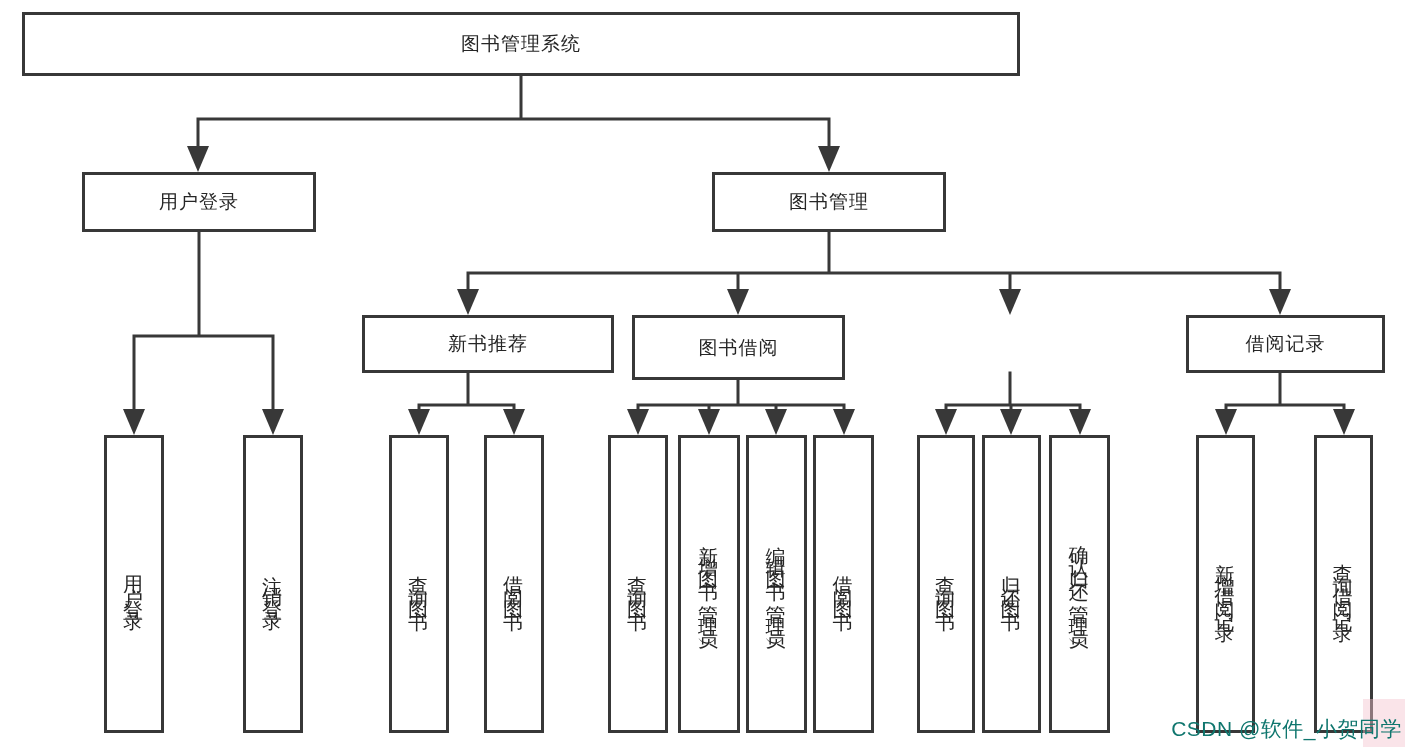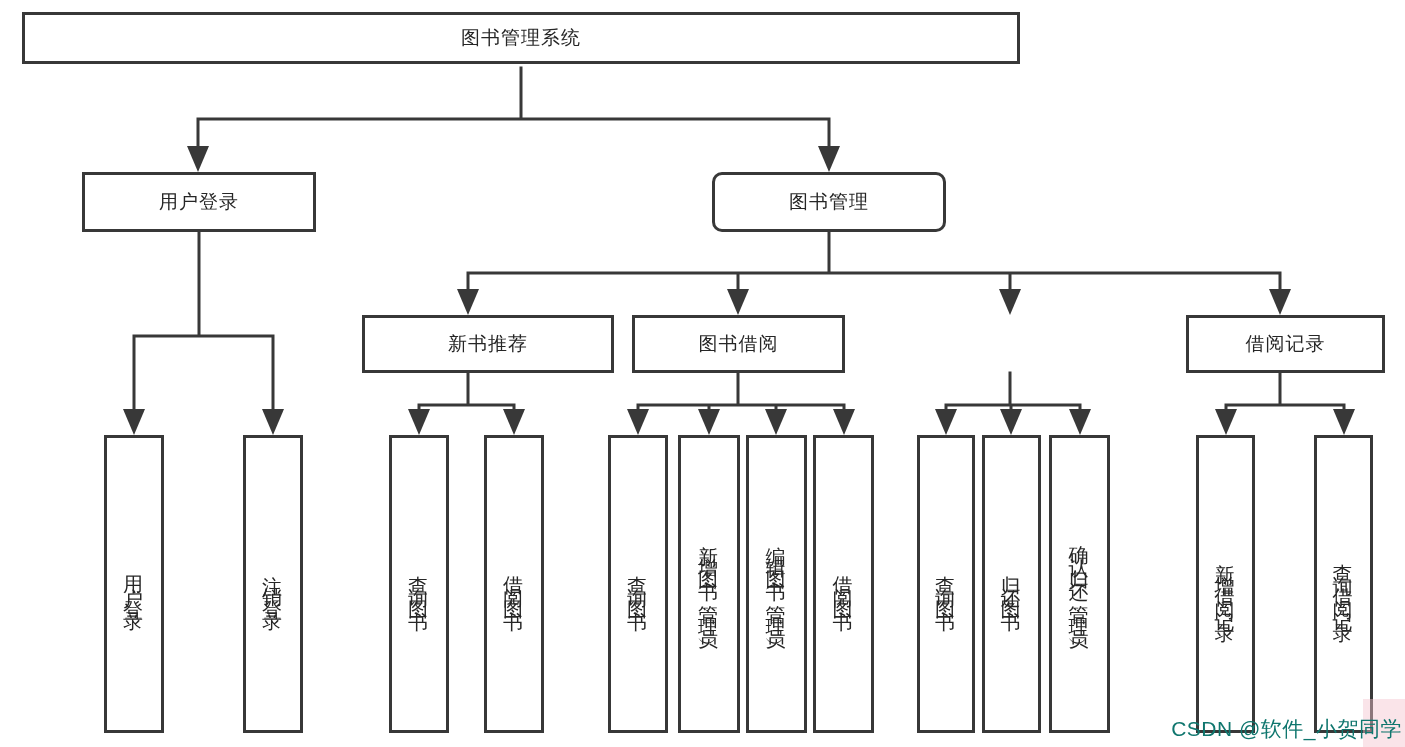--- a/index.html
+++ b/index.html
@@ -84,27 +84,27 @@
       <polygon points="765,409 787,409 776,435"></polygon>
       <polygon points="833,409 855,409 844,435"></polygon>
       <polygon points="935,409 957,409 946,435"></polygon>
       <polygon points="1000,409 1022,409 1011,435"></polygon>
       <polygon points="1069,409 1091,409 1080,435"></polygon>
       <polygon points="1215,409 1237,409 1226,435"></polygon>
       <polygon points="1333,409 1355,409 1344,435"></polygon>
     </g>
   </svg>
 
-  <div class="box hbox" style="left:22px; top:12px; width:998px; height:52px;">图书管理系统</div>
+  <div class="box hbox" style="left:22px; top:12px; width:998px; height:64px;">图书管理系统</div>
 
   <div class="box hbox" style="left:82px; top:172px; width:234px; height:60px;">用户登录</div>
-  <div class="box hbox" style="left:712px; top:172px; width:234px; height:60px;border-radius:10px;">图书管理</div>
+  <div class="box hbox" style="left:712px; top:172px; width:234px; height:60px;">图书管理</div>
 
   <div class="box hbox" style="left:362px; top:315px; width:252px; height:58px;">新书推荐</div>
-  <div class="box hbox" style="left:632px; top:315px; width:213px; height:58px;">图书借阅</div>
+  <div class="box hbox" style="left:632px; top:315px; width:213px; height:65px;">图书借阅</div>
   <div class="box hbox" style="left:1186px; top:315px; width:199px; height:58px;">借阅记录</div>
 
   <div class="box vbox" style="left:104px; top:435px; width:60px; height:298px;">
     <span class="vtext">用户登录</span>
   </div>
   <div class="box vbox" style="left:243px; top:435px; width:60px; height:298px;">
     <span class="vtext">注销登录</span>
   </div>
 
   <div class="box vbox" style="left:389px; top:435px; width:60px; height:298px;">

